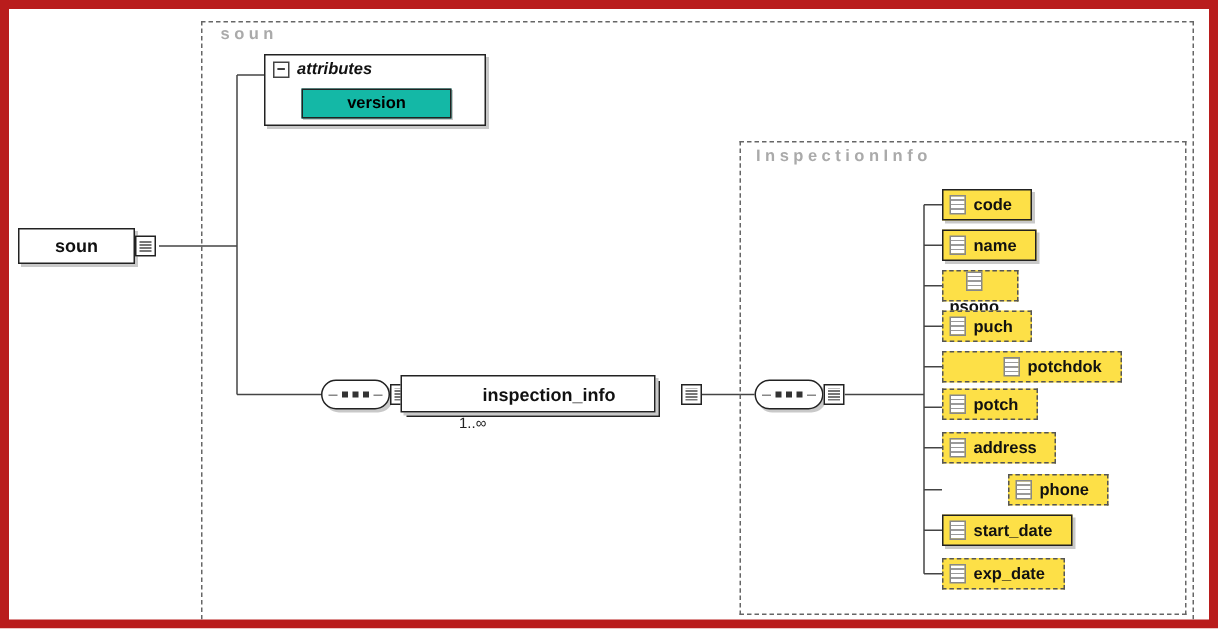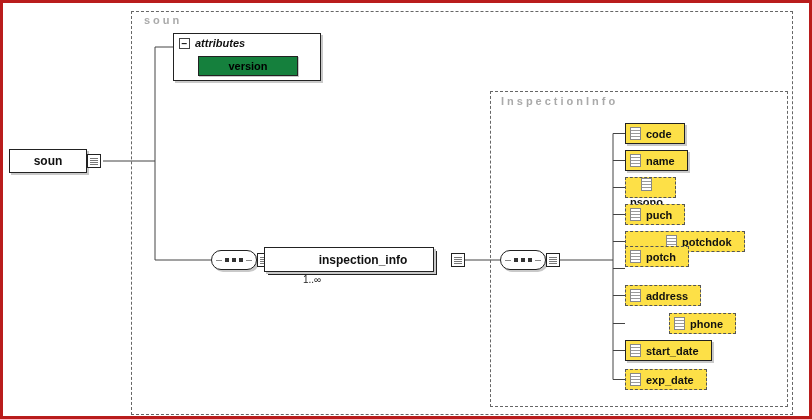--- a/index.html
+++ b/index.html
@@ -1,20 +1,20 @@
 <!DOCTYPE html>
 <html><head>
 <meta charset="utf-8">
 <style>
   html,body{margin:0;padding:0;background:#fff;}
   #canvas{
     position:relative;
     width:812px;height:419px;
     background:#fff;
-    border:3px solid #b91c1c;
+    border:6px solid #b91c1c;
     box-sizing:border-box;
     font-family:"Liberation Sans", sans-serif;
     overflow:hidden;
   }
   
   #wires{position:absolute;left:0;top:0;width:812px;height:419px;}
 
   
   .container-box{
     position:absolute;
@@ -141,21 +141,21 @@
     line-height:9px;
     text-align:center;
     box-sizing:border-box;
     background:#fff;
   }
   .attr-item{
     position:absolute;
     left:24px;top:22px;
     width:100px;height:20px;
     border:1px solid #222;
-    background:#15803d;
+    background:#14b8a6;
     box-shadow:1px 1px 0 #c9c9c9;
     display:flex;
     align-items:center;
     justify-content:center;
     font-size:11px;
     font-weight:bold;
     box-sizing:border-box;
   }
 
   .cardinality{
@@ -260,21 +260,21 @@
     <span>psono</span>
   </div>
   <div class="child dashed" style="top:201px;">
     <span class="el-icon"></span>
     <span>puch</span>
   </div>
   <div class="child dashed" style="top:228px;padding-left:40px;">
     <span class="el-icon"></span>
     <span>potchdok</span>
   </div>
-  <div class="child dashed" style="top:243px;">
+  <div class="child dashed" style="top:253px;">
     <span class="el-icon"></span>
     <span>potch</span>
   </div>
   <div class="child dashed" style="top:282px;">
     <span class="el-icon"></span>
     <span>address</span>
   </div>
   <div class="child dashed" style="top:310px;margin-left:44px;">
     <span class="el-icon"></span>
     <span>phone</span>

